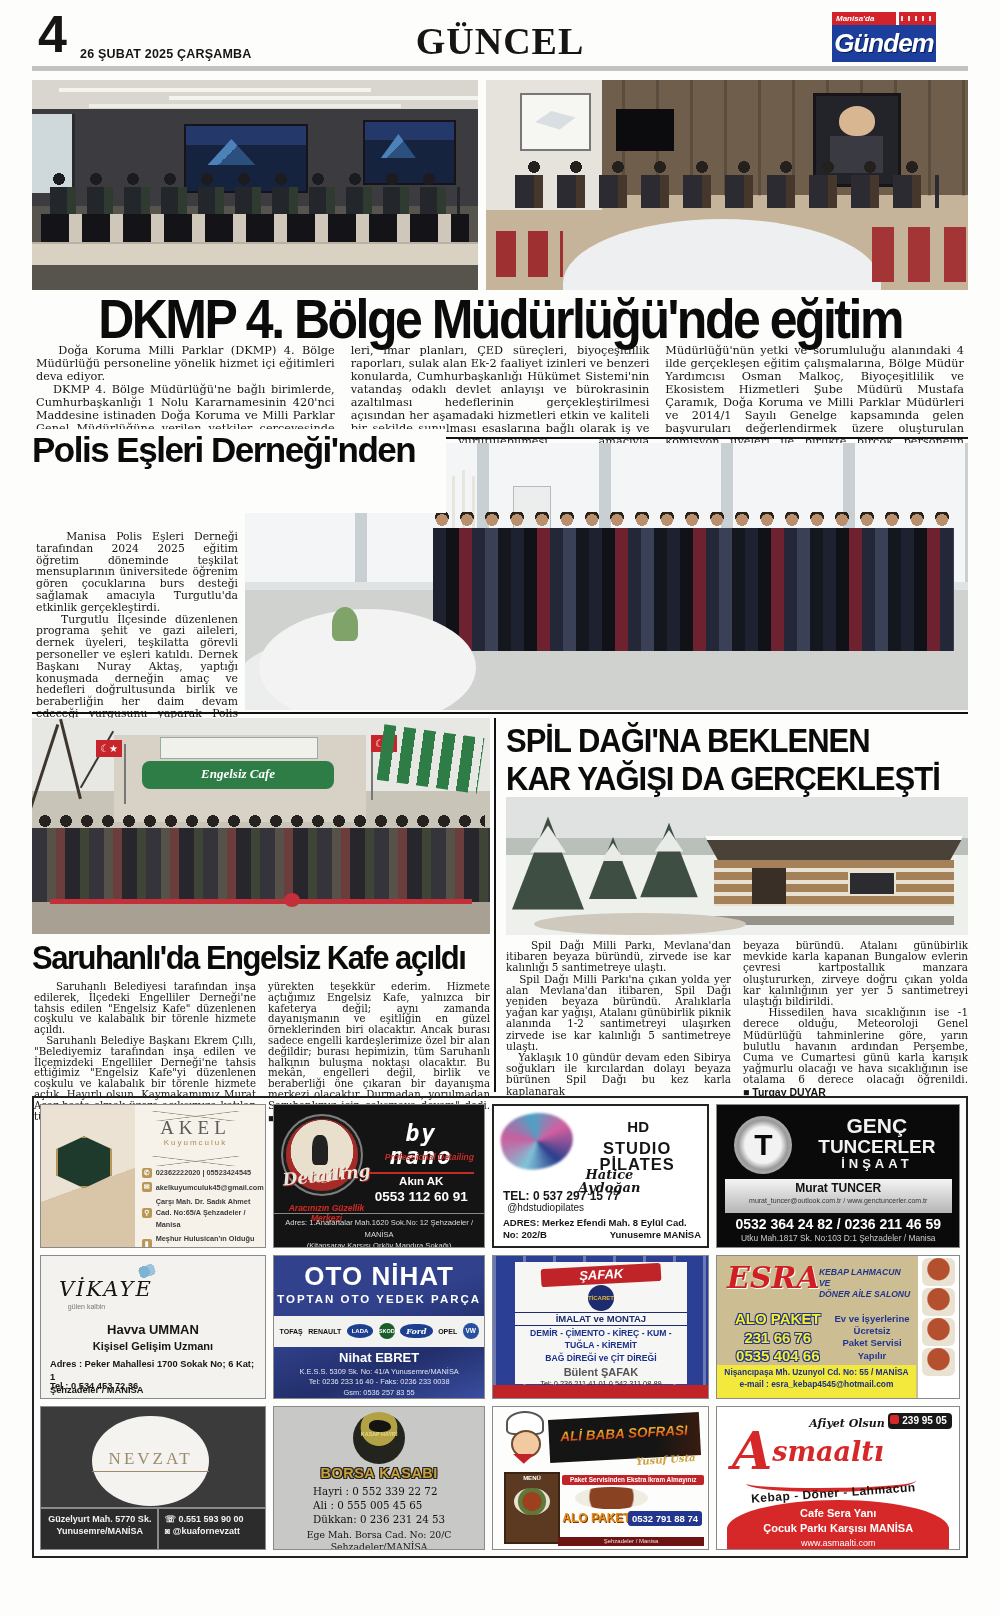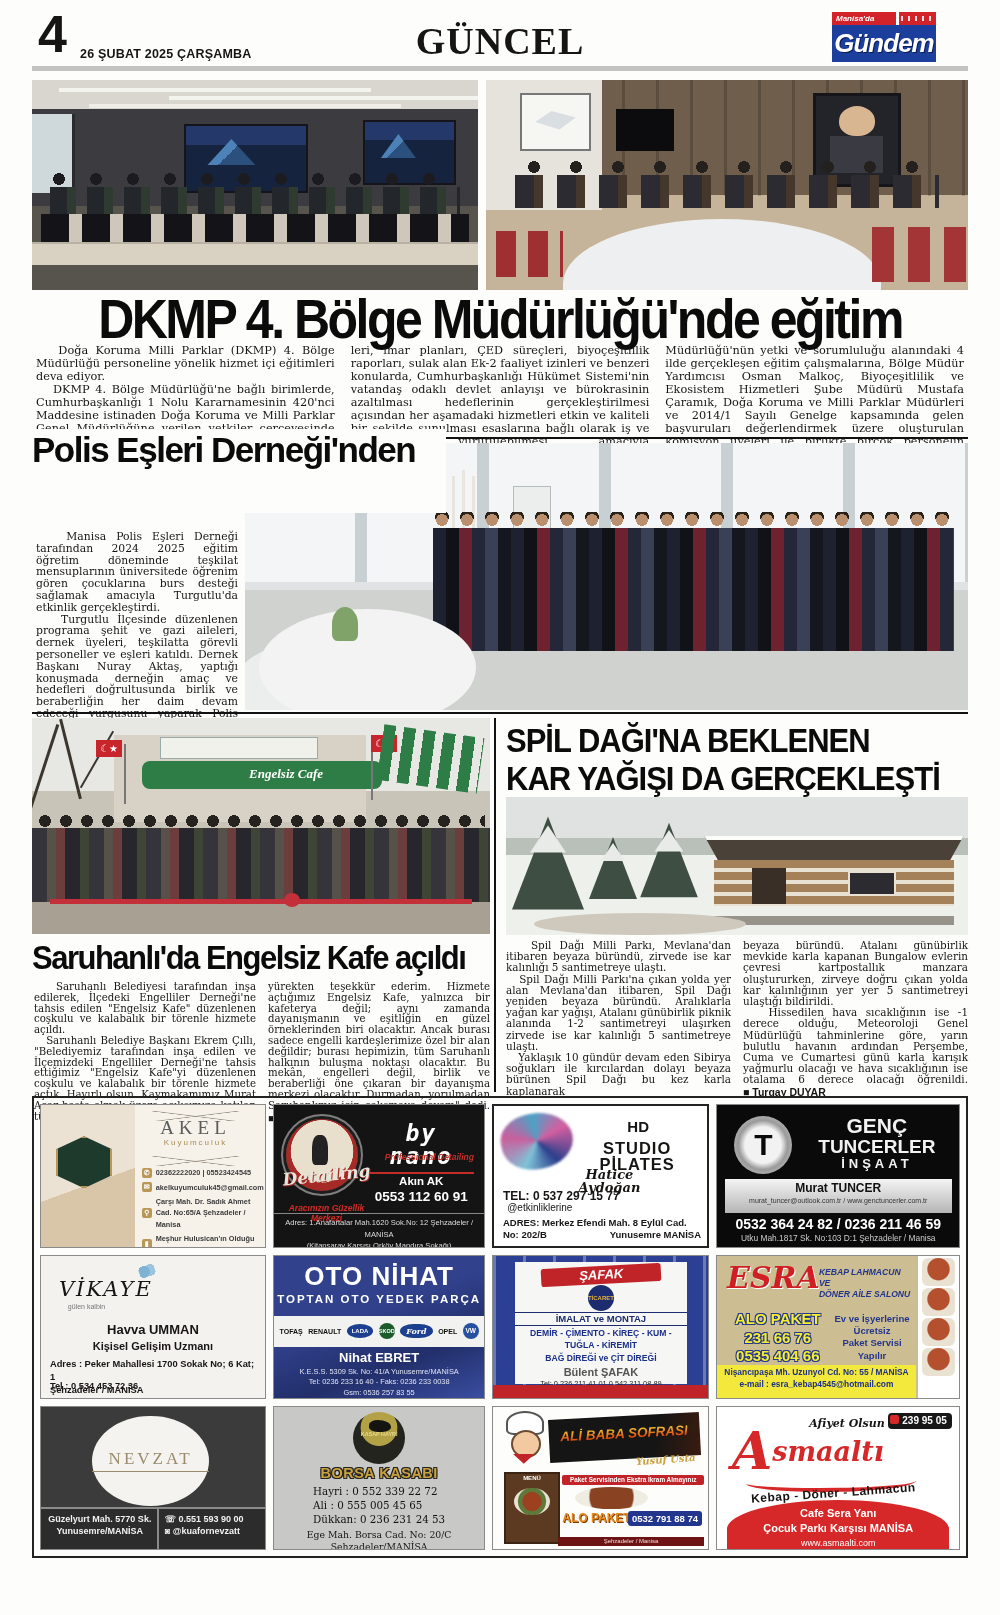--- a/index.html
+++ b/index.html
@@ -77,21 +77,21 @@
   .p3 .flower{position:absolute;left:12%;bottom:26%;width:26px;height:34px;background:#7fa368;border-radius:50% 50% 20% 20%;}
   .h2{position:absolute;left:32px;top:429px;width:414px;height:84px;background:#fdfdfc;
       font:900 35px/1.18 "Liberation Sans","DejaVu Sans",sans-serif;letter-spacing:-1.5px;color:#0b0b0c;}
   .body2{position:absolute;left:36px;top:531px;width:202px;font-size:10.8px;line-height:11.8px;}
   
   .p4{left:32px;top:718px;width:458px;height:216px;background:linear-gradient(#e7e8e4 0 34%,#c9c4b8 34% 78%,#a8a193 78%);}
   .p4 .branch{position:absolute;background:#3c362f;}
   .p4 .bld{position:absolute;left:18%;top:8%;width:55%;height:40%;background:#d8d2c6;}
   .p4 .sign{position:absolute;left:28%;top:9%;width:34%;height:9%;background:#f1f1ec;border:1px solid #9aa;}
   .p4 .banner{position:absolute;left:24%;top:20%;width:42%;height:13%;background:#2e7d46;border-radius:8px;
-      color:#fff;text-align:center;font:700 italic 13px/26px "Liberation Serif",serif;padding-left:48px;}
+      color:#fff;text-align:center;font:700 italic 13px/26px "Liberation Serif",serif;}
   .p4 .flag{position:absolute;width:26px;height:17px;background:#c8242c;color:#fff;font:10px/17px "DejaVu Sans",sans-serif;text-align:center;}
   .p4 .pole{position:absolute;width:2px;height:60px;background:#777;}
   .p4 .pennants{position:absolute;right:2%;top:6%;width:22%;height:26%;
       background:repeating-linear-gradient(90deg,#2e7d46 0 12px,transparent 12px 20px);transform:rotate(8deg);}
   .p4 .heads{position:absolute;left:1%;right:1%;top:44%;height:16px;
       background:radial-gradient(circle 6px at 8px 8px,#26221f 97%,transparent) 0 0/21px 16px repeat-x;}
   .p4 .bods{position:absolute;left:0;right:0;top:51%;height:34%;
       background:repeating-linear-gradient(90deg,#34343a 0 15px,#56524a 15px 24px,#6b3d3d 24px 33px,#26262c 33px 48px,#3e4436 48px 57px);}
   .p4 .ribbon{position:absolute;left:4%;right:4%;top:84%;height:5px;background:#c4303a;}
   .p4 .bow{position:absolute;left:55%;top:81%;width:16px;height:14px;background:#c4303a;border-radius:50%;}
@@ -441,21 +441,21 @@
       <div class="nano-person"><span>Akın AK</span><span class="nano-phone">0553 112 60 91</span></div>
       <div class="nano-addr"><span>Adres: 1.Anafartalar Mah.1620 Sok.No: 12 Şehzadeler / MANİSA</span><br><span>(Kitapsaray Karşısı Orköy Mandıra Sokağı)</span></div>
     </div>
 
     <div class="ad ad-hd">
       <div class="hd-art"></div>
       <div class="hd-t1">HD</div>
       <div class="hd-t2">STUDIO PİLATES</div>
       <div class="hd-name">Hatice Aydoğan</div>
       <div class="hd-tel">TEL: 0 537 297 15 77</div>
-      <div class="hd-insta">@etkinliklerine</div>
+      <div class="hd-insta">@hdstudiopilates</div>
       <div class="hd-adr">
         <span>ADRES: Merkez Efendi Mah. 8 Eylül Cad.</span>
         <span class="row2">
             <span>No: 202/B</span>
             <span>Yunusemre MANİSA</span>
           </span>
       </div>
     </div>
 
     <div class="ad ad-genc">

